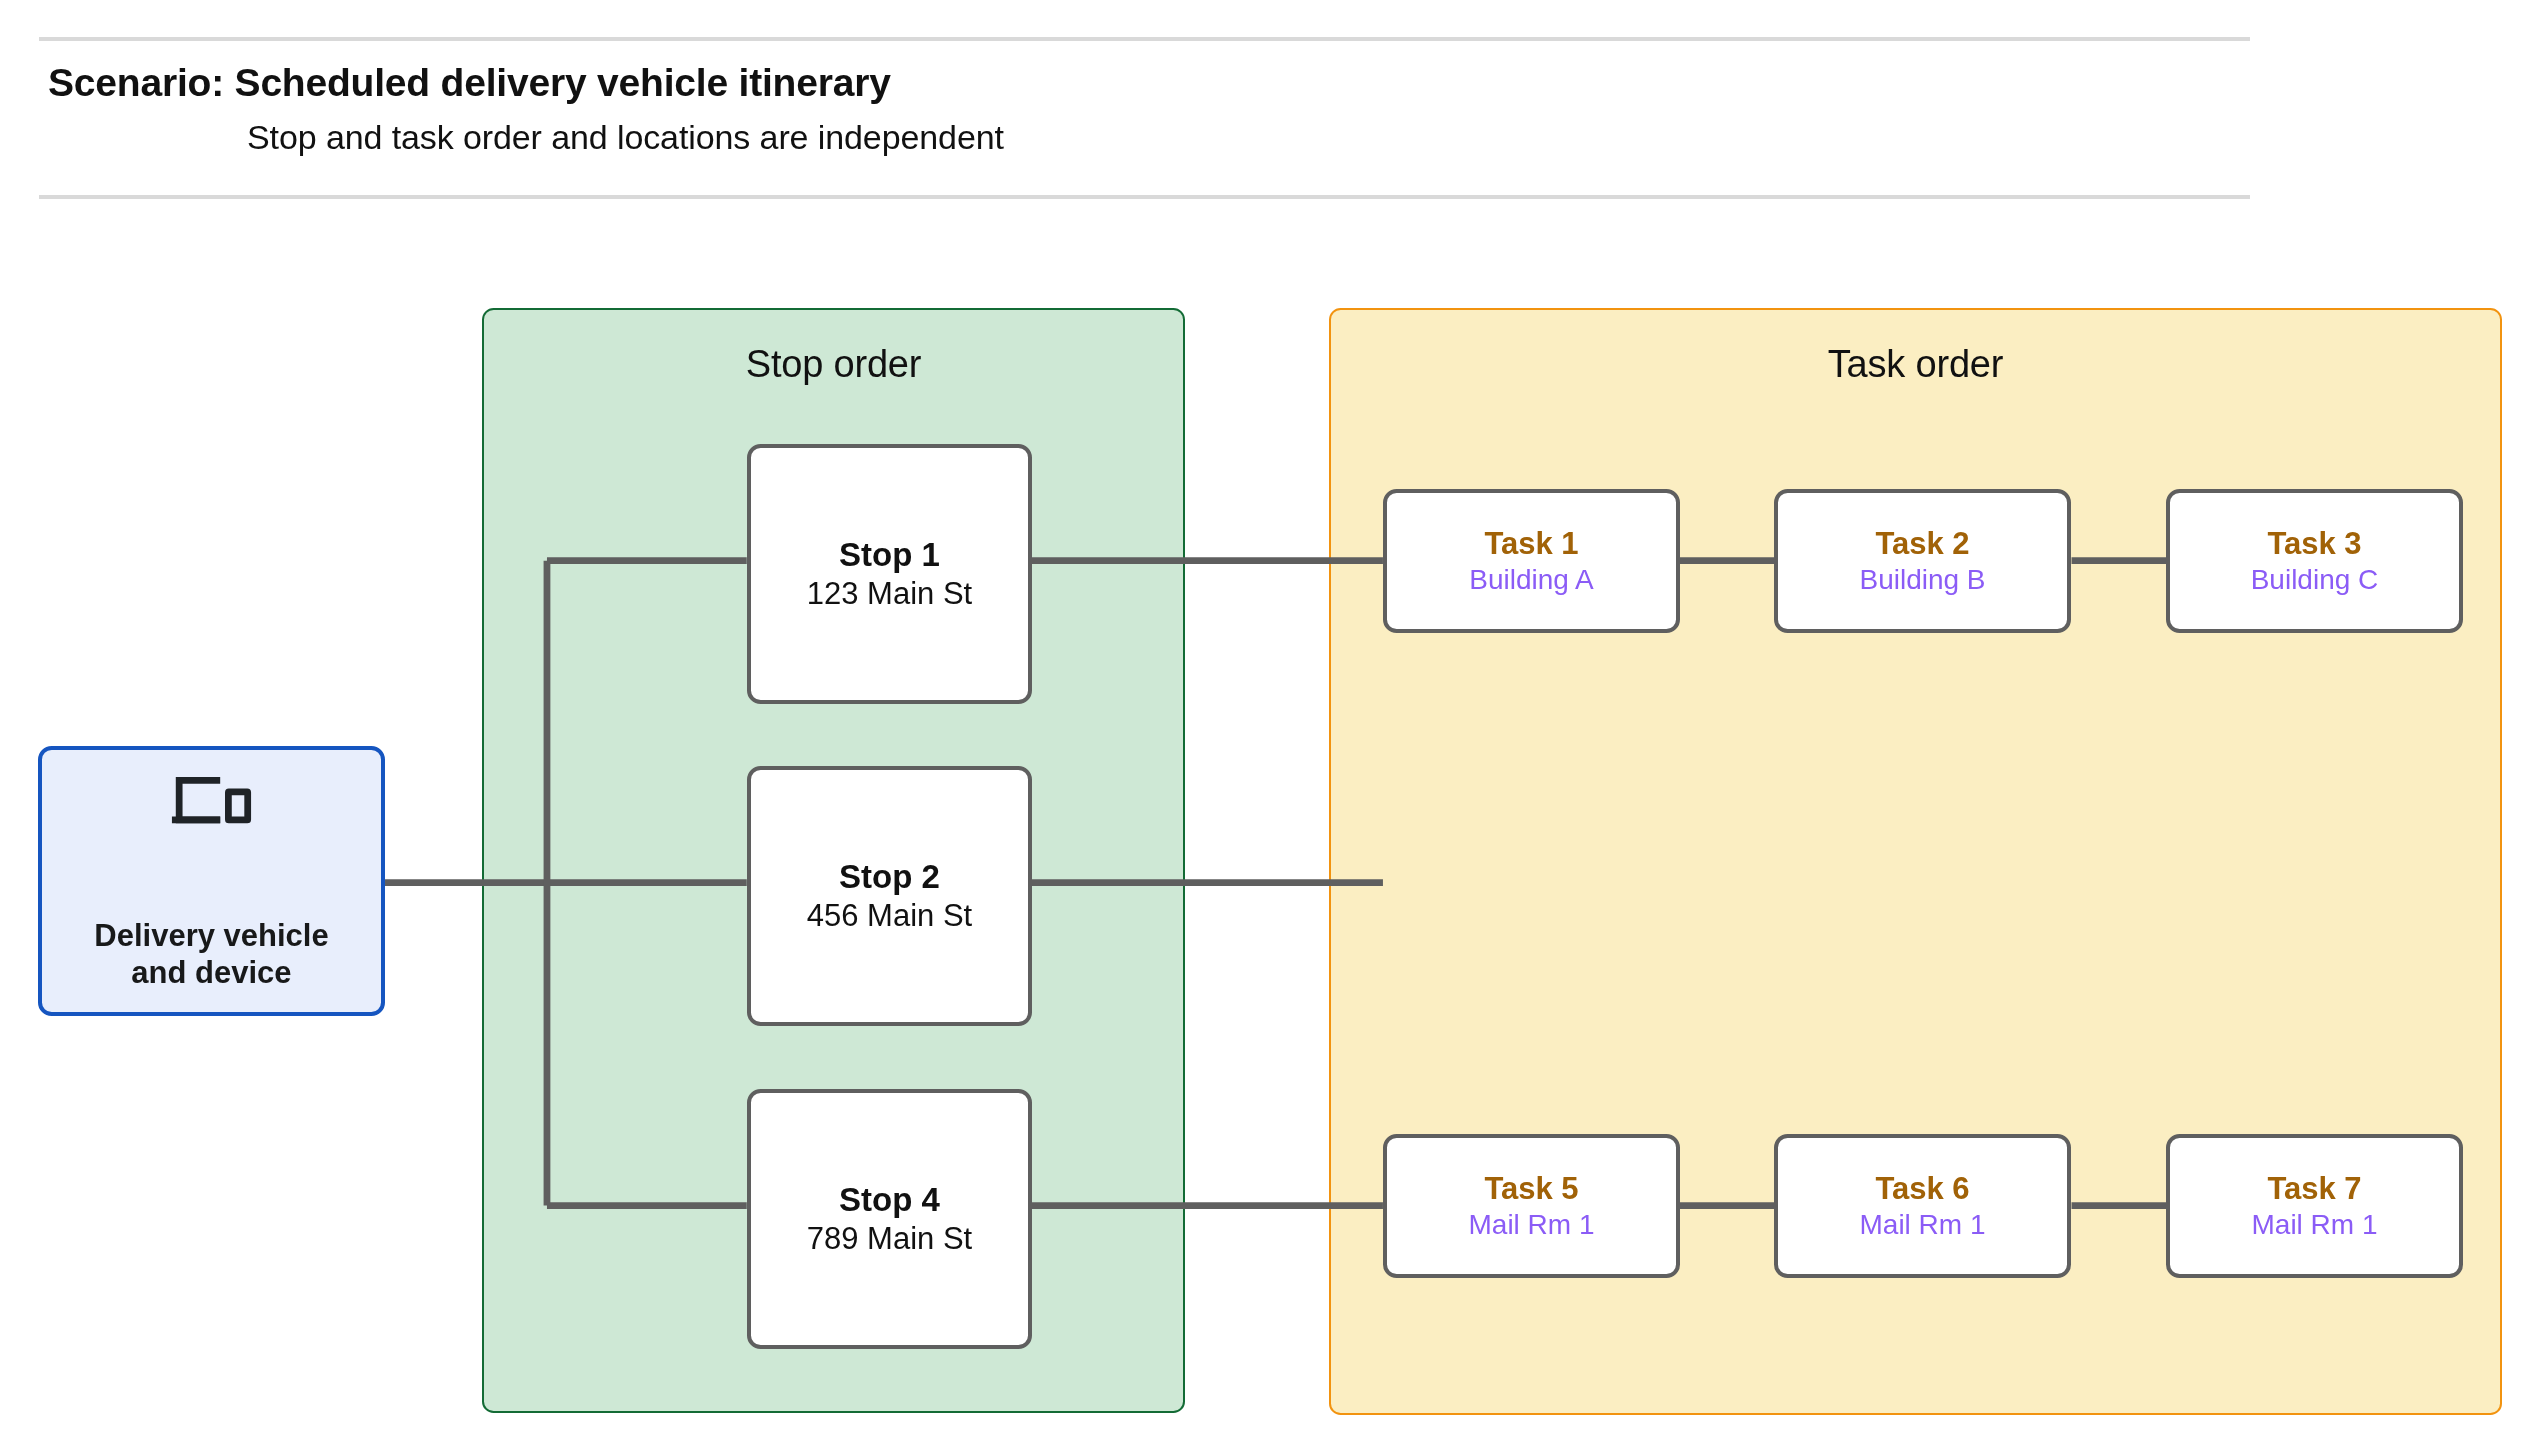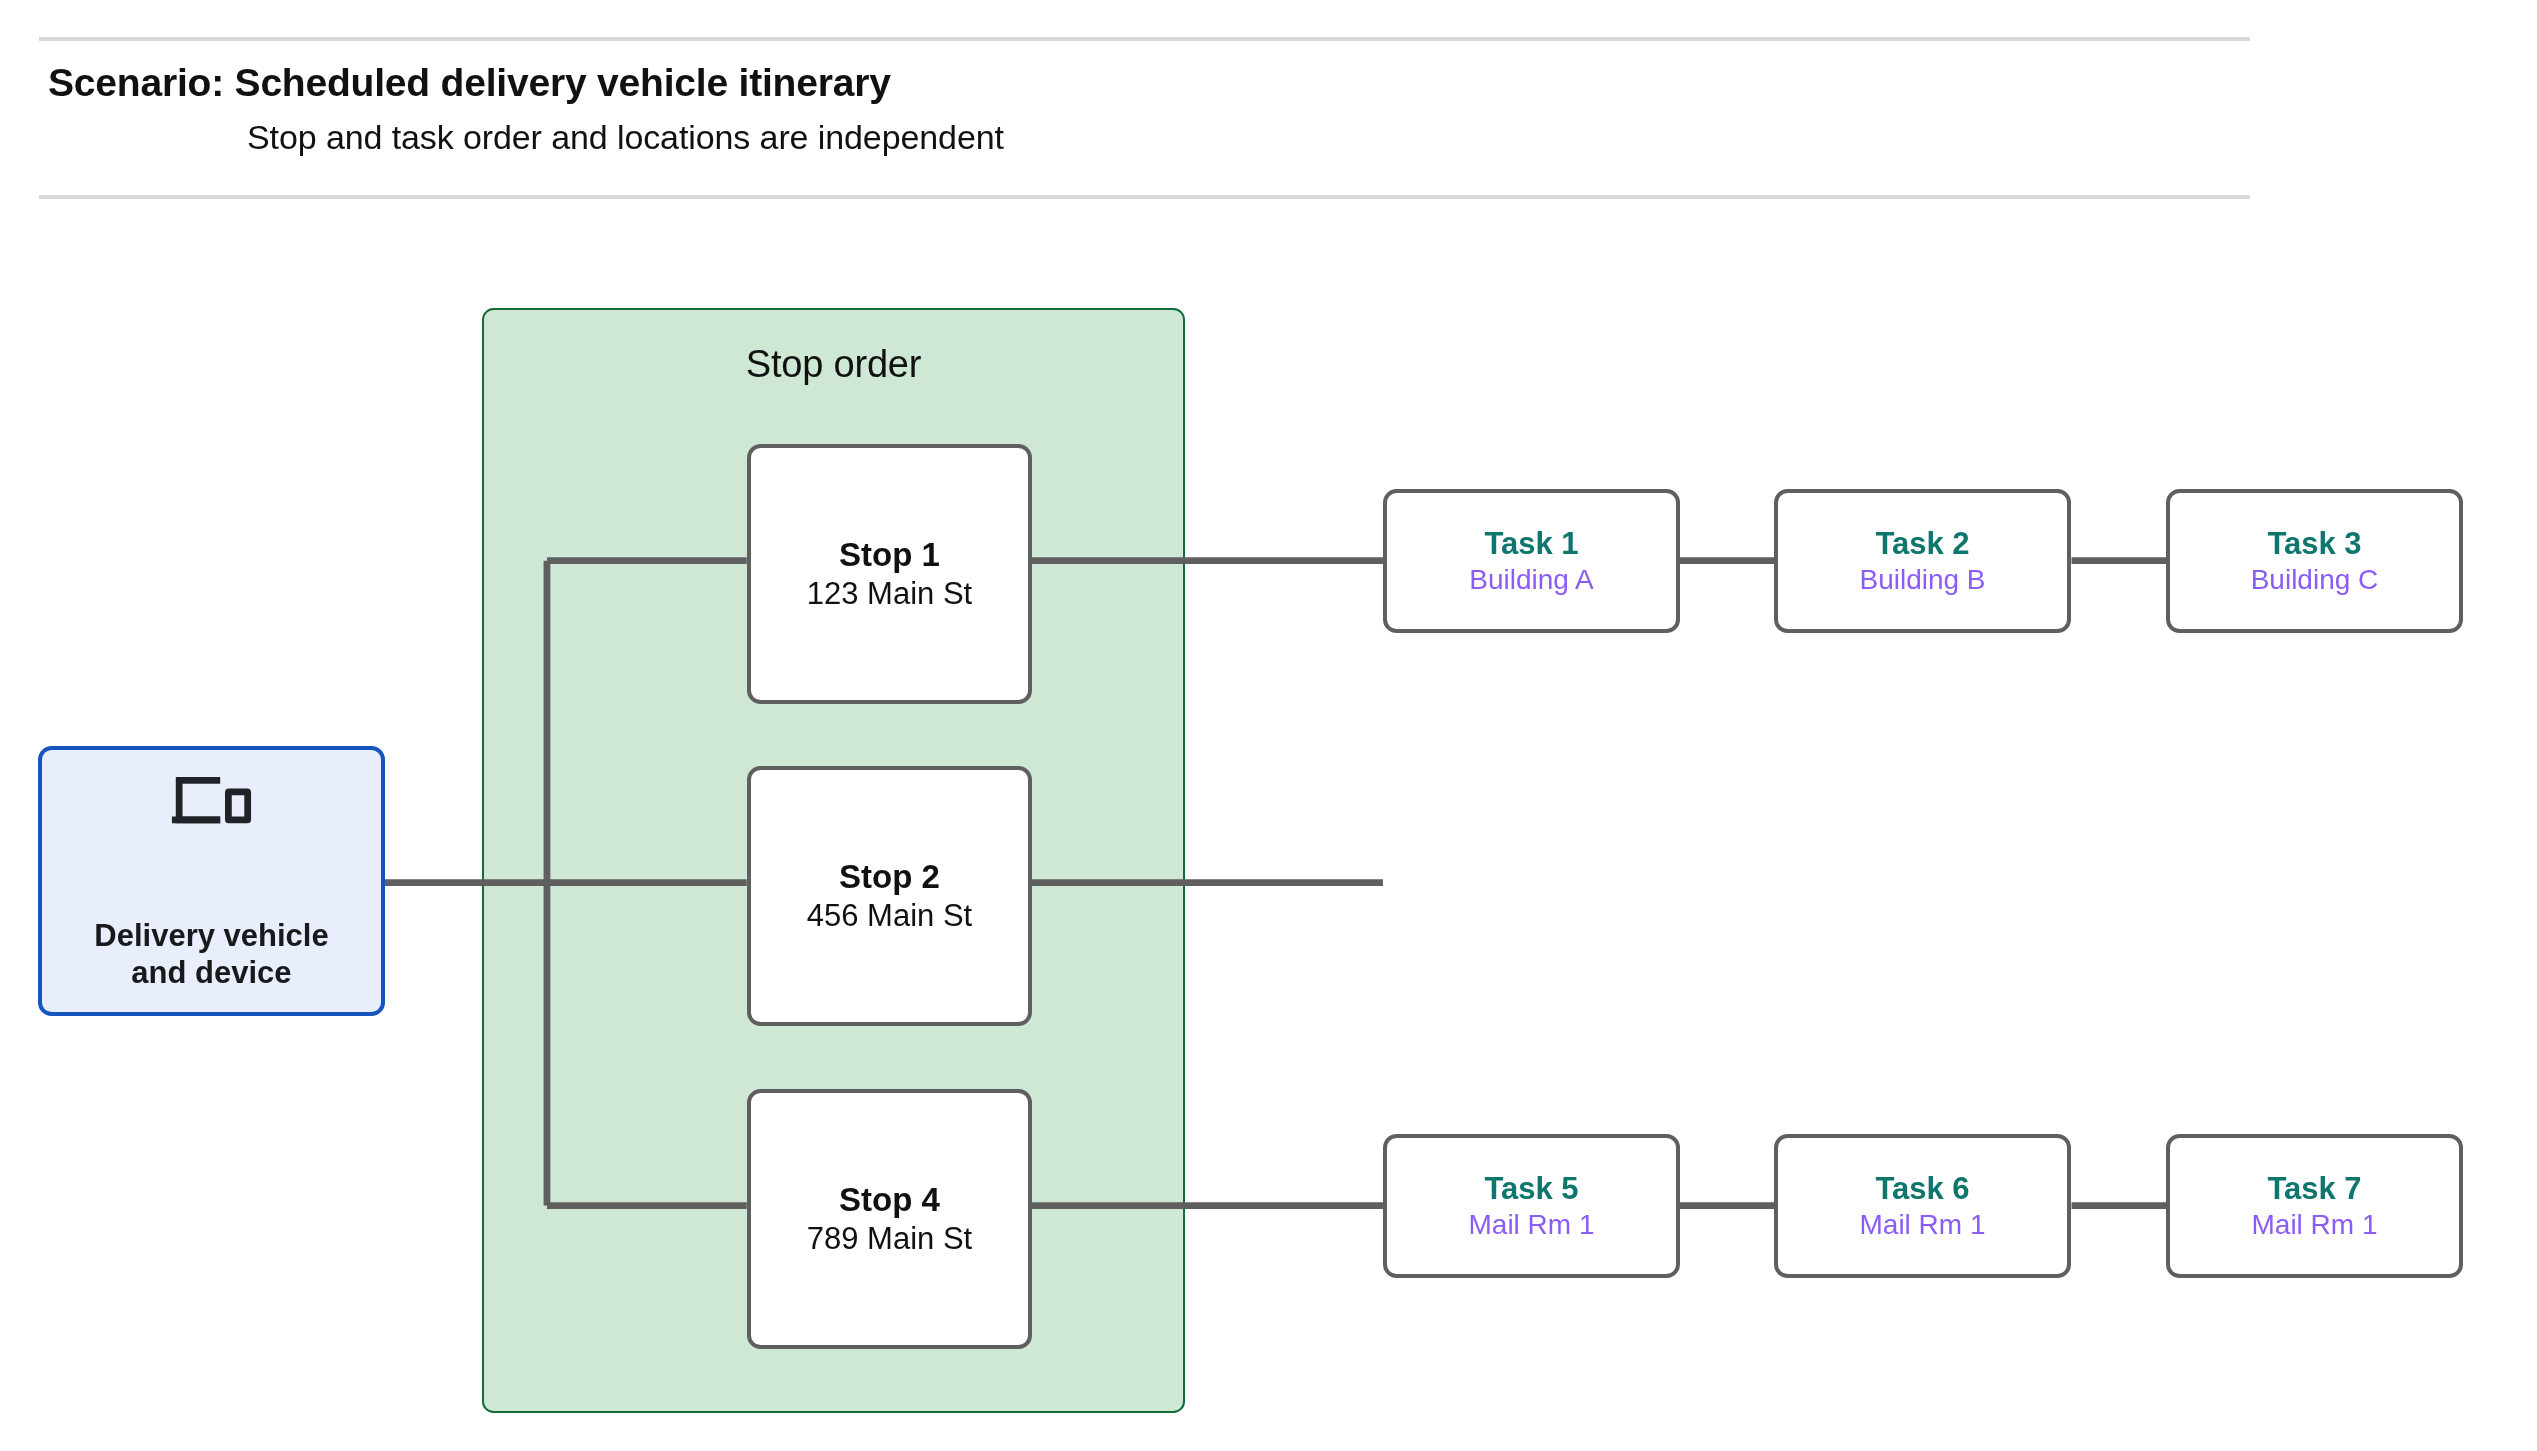--- a/index.html
+++ b/index.html
@@ -88,41 +88,44 @@
 
   
   .task-node {
     position: absolute; width: 297px; height: 144px;
     background: #ffffff; border: 4.8px solid #5f5f5f;
     border-radius: 13.6px;
     display: flex; flex-direction: column;
     align-items: center; justify-content: center;
   }
   .task-title {
-    font-size: 31px; font-weight: 700; color: #0f766e;
+    font-size: 31px; font-weight: 700; color: #a16207;
     line-height: 1.05; margin-bottom: 3.9px;
   }
   .task-sub {
     font-size: 28px; font-weight: 400; color: #8b5cf6; line-height: 1.05;
   }
 </style>
 </head>
 <body>
 
 <div id="stage">
 
   <div class="divider" id="divider-top"></div>
   <div id="scenario-title">Scenario: Scheduled delivery vehicle itinerary</div>
   <div id="scenario-subtitle">Stop and task order and locations are independent</div>
   <div class="divider" id="divider-bottom"></div>
 
   <div class="group-panel" id="stop-panel">
     <div class="panel-title">Stop order</div>
   </div>
 
+  <div class="group-panel" id="task-panel">
+    <div class="panel-title">Task order</div>
+  </div>
 
   <svg id="connectors" viewBox="0 0 2617 1497" width="2538" height="1452" aria-hidden="true">
     <g fill="none" stroke="#5f5f5f" stroke-width="7" stroke-linecap="butt" stroke-linejoin="miter">
 
       <path d="M 397,910 L 770,910"></path>
 
       <path d="M 564,578 L 564,1243"></path>
 
       <path d="M 564,578 L 770,578"></path>
 

